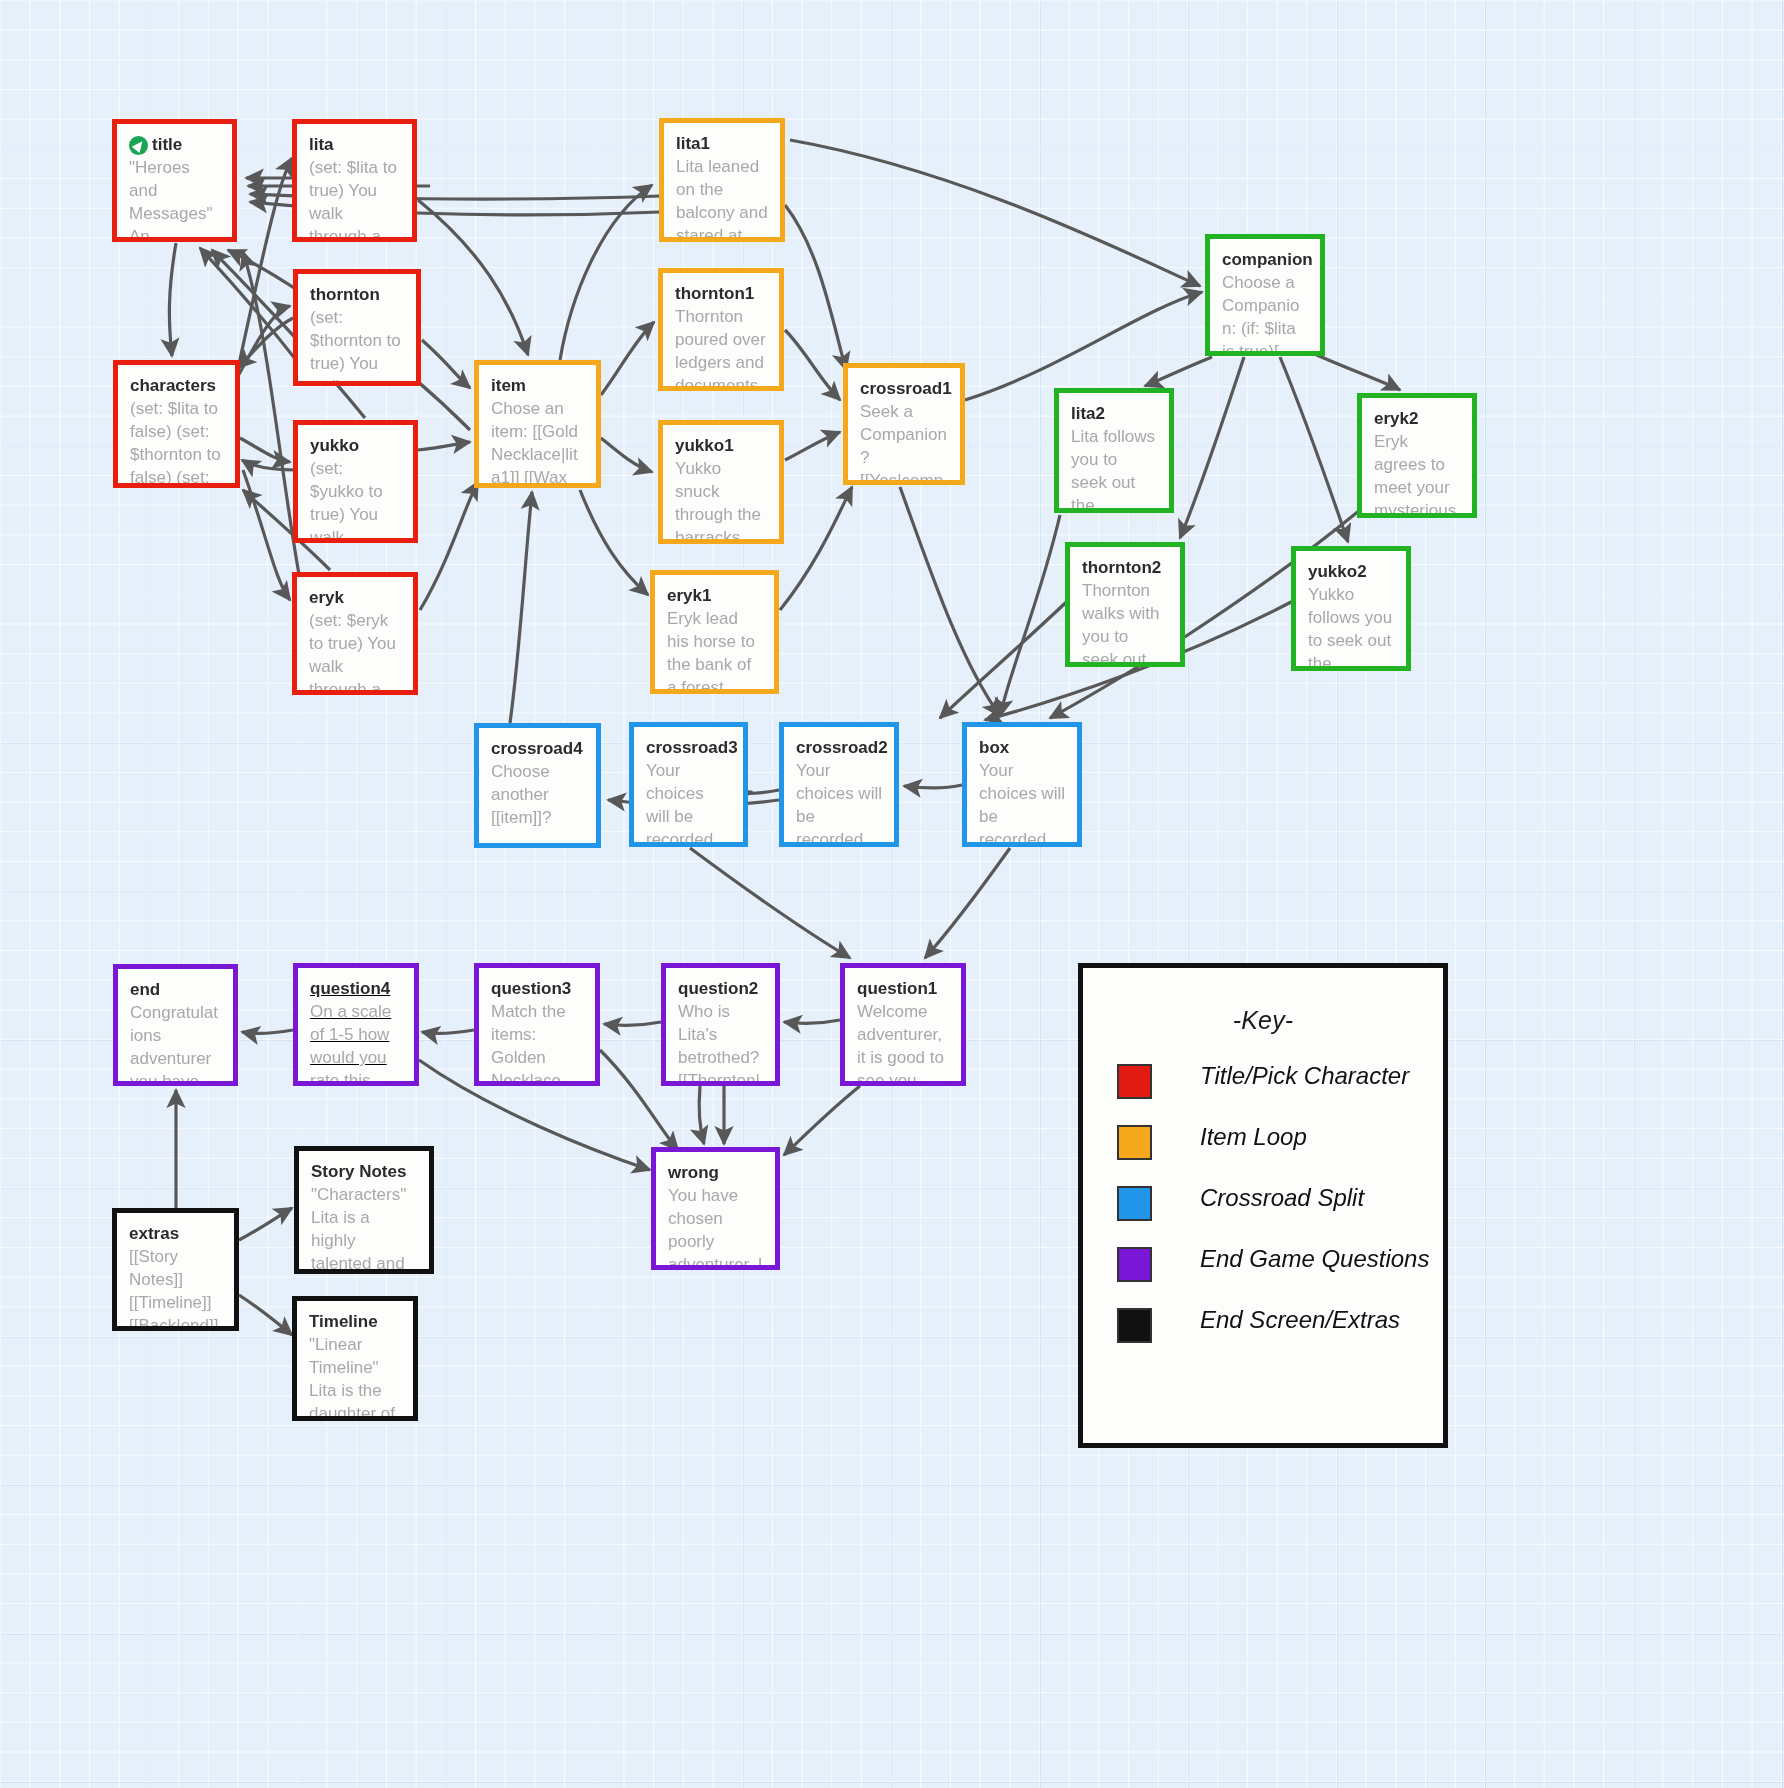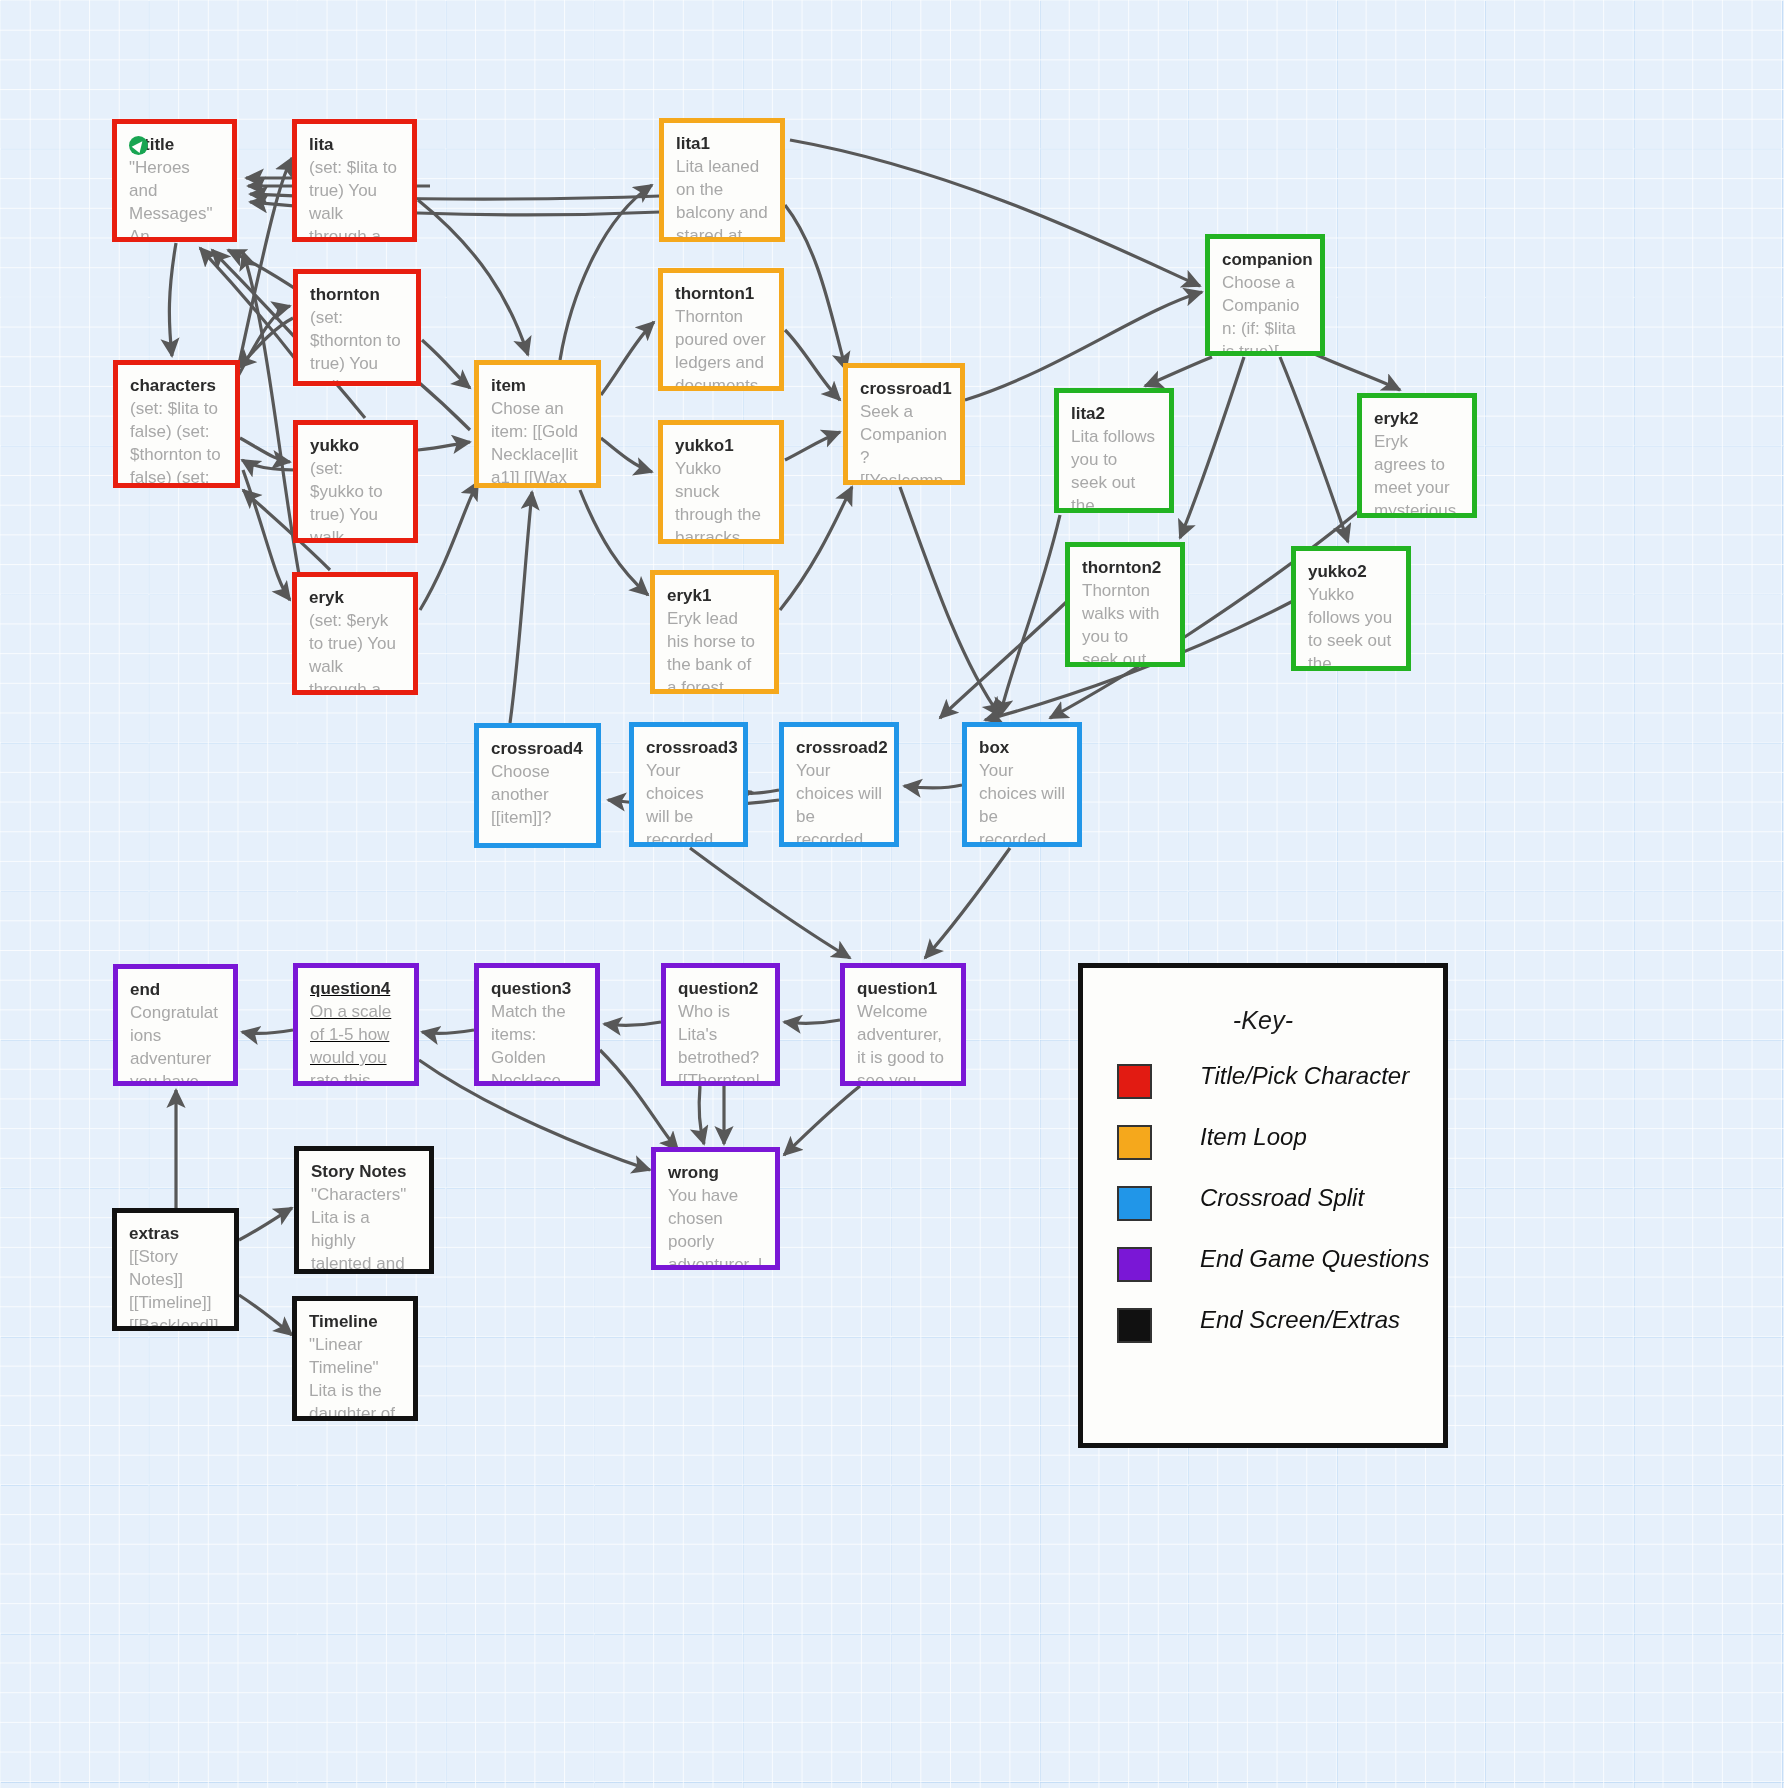--- a/index.html
+++ b/index.html
@@ -41,21 +41,21 @@
     display:block;
   }
   .node .excerpt{
     display:block;
     font-size:17px;
     line-height:23px;
     color:#a8a8a8;
     margin-top:1px;
     word-wrap:break-word;
   }
-  .node.has-icon .title{padding-left:15px;position:relative;}
+  .node.has-icon .title{padding-left:23px;position:relative;}
   .rocket{
     position:absolute;left:0;top:1px;
     width:19px;height:19px;border-radius:50%;
     background:#18a552;
     display:inline-block;
   }
   .rocket:after{
     content:"";
     position:absolute;left:5px;top:4px;
     width:0;height:0;

